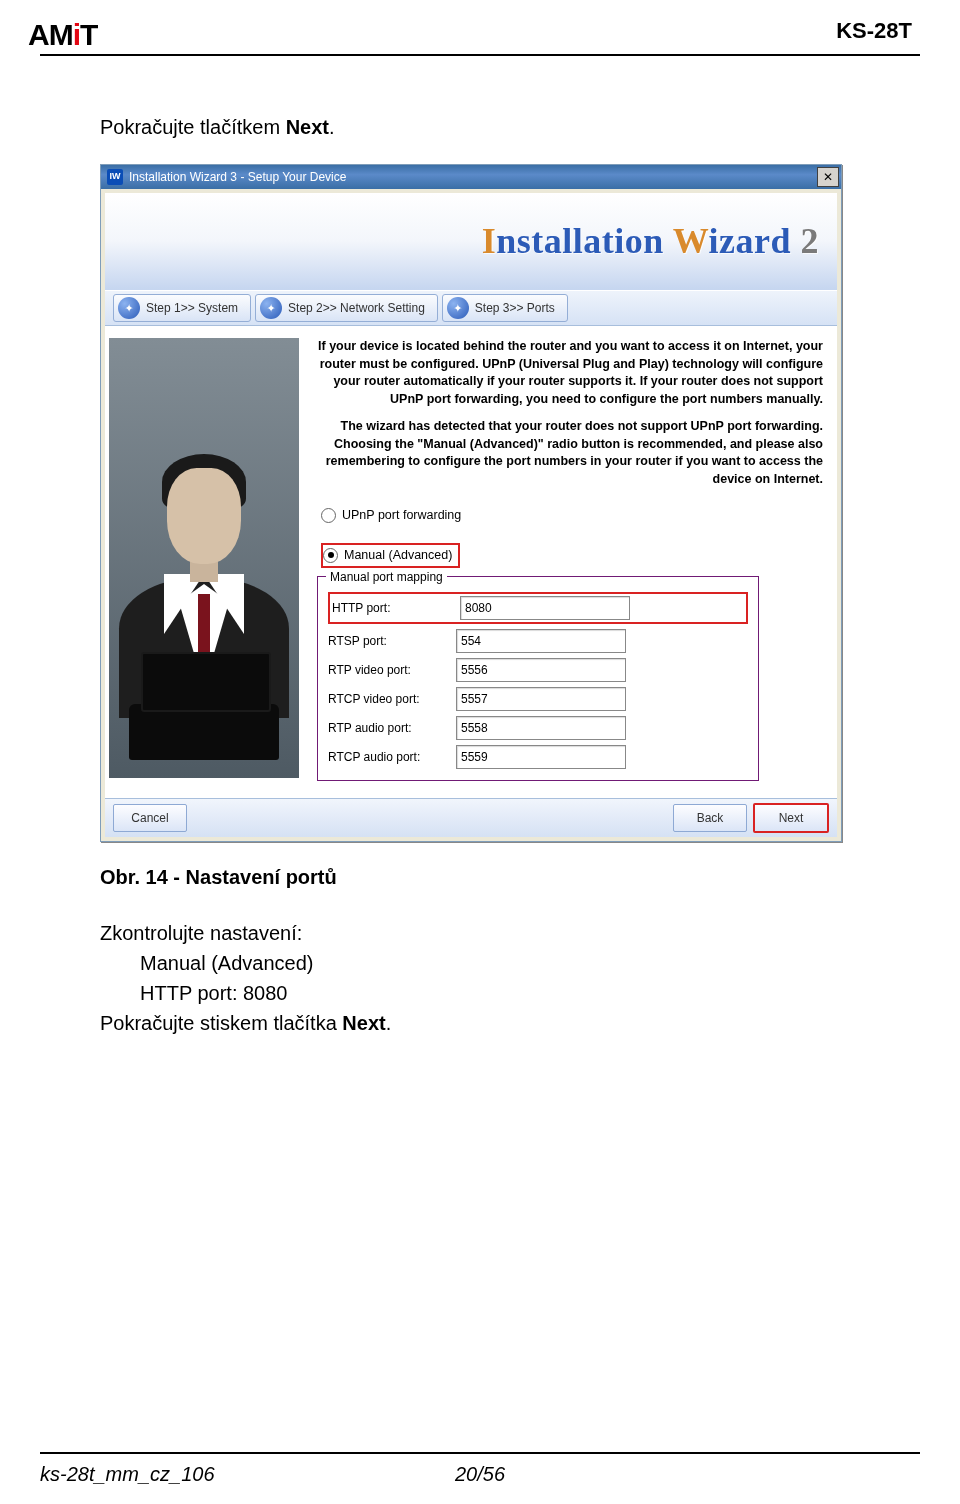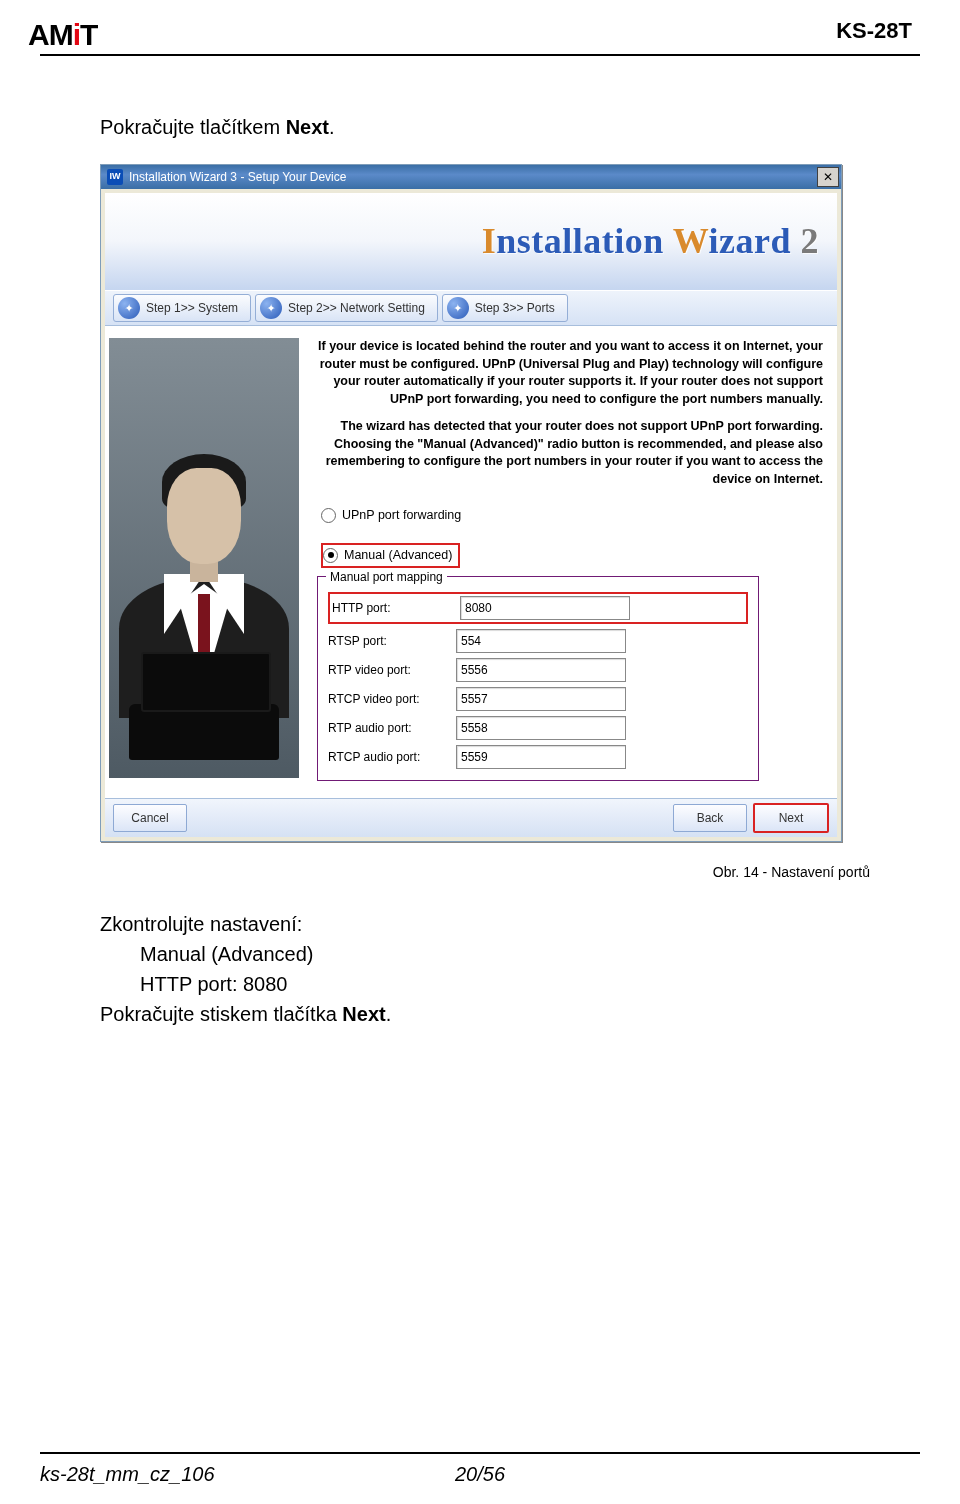--- a/index.html
+++ b/index.html
@@ -322,23 +322,24 @@
     display: flex;
     align-items: center;
     justify-content: center;
     cursor: pointer;
     font-family: Tahoma, sans-serif;
   }
   .wbtn.next-hl {
     border: 2px solid #d92222;
   }
   .caption {
-    text-align: right;
+    text-align: left;
     margin: 20px 0 26px 0;
-    font-size: 14px;
+    font-size: 20px;
+    font-weight: bold;
   }
   .check-list { margin-left: 40px; }
   .page-footer-hr {
     border: none;
     border-top: 2px solid #000;
     margin: 0 40px;
     position: absolute;
     bottom: 50px;
     left: 0; right: 0;
   }

